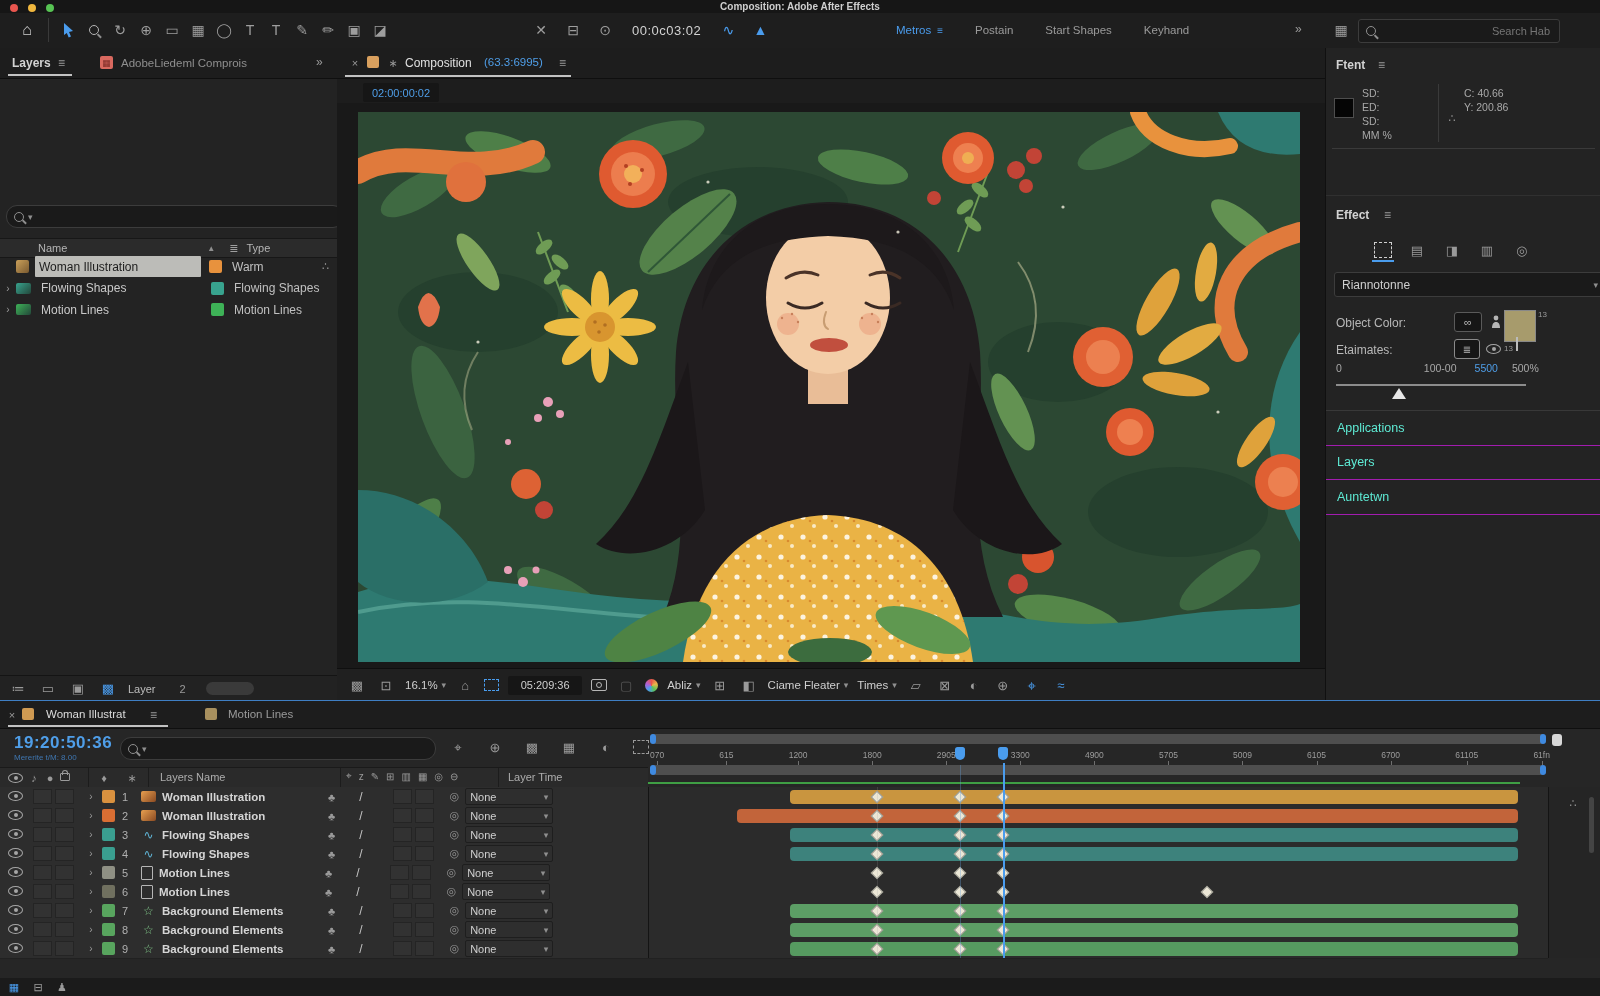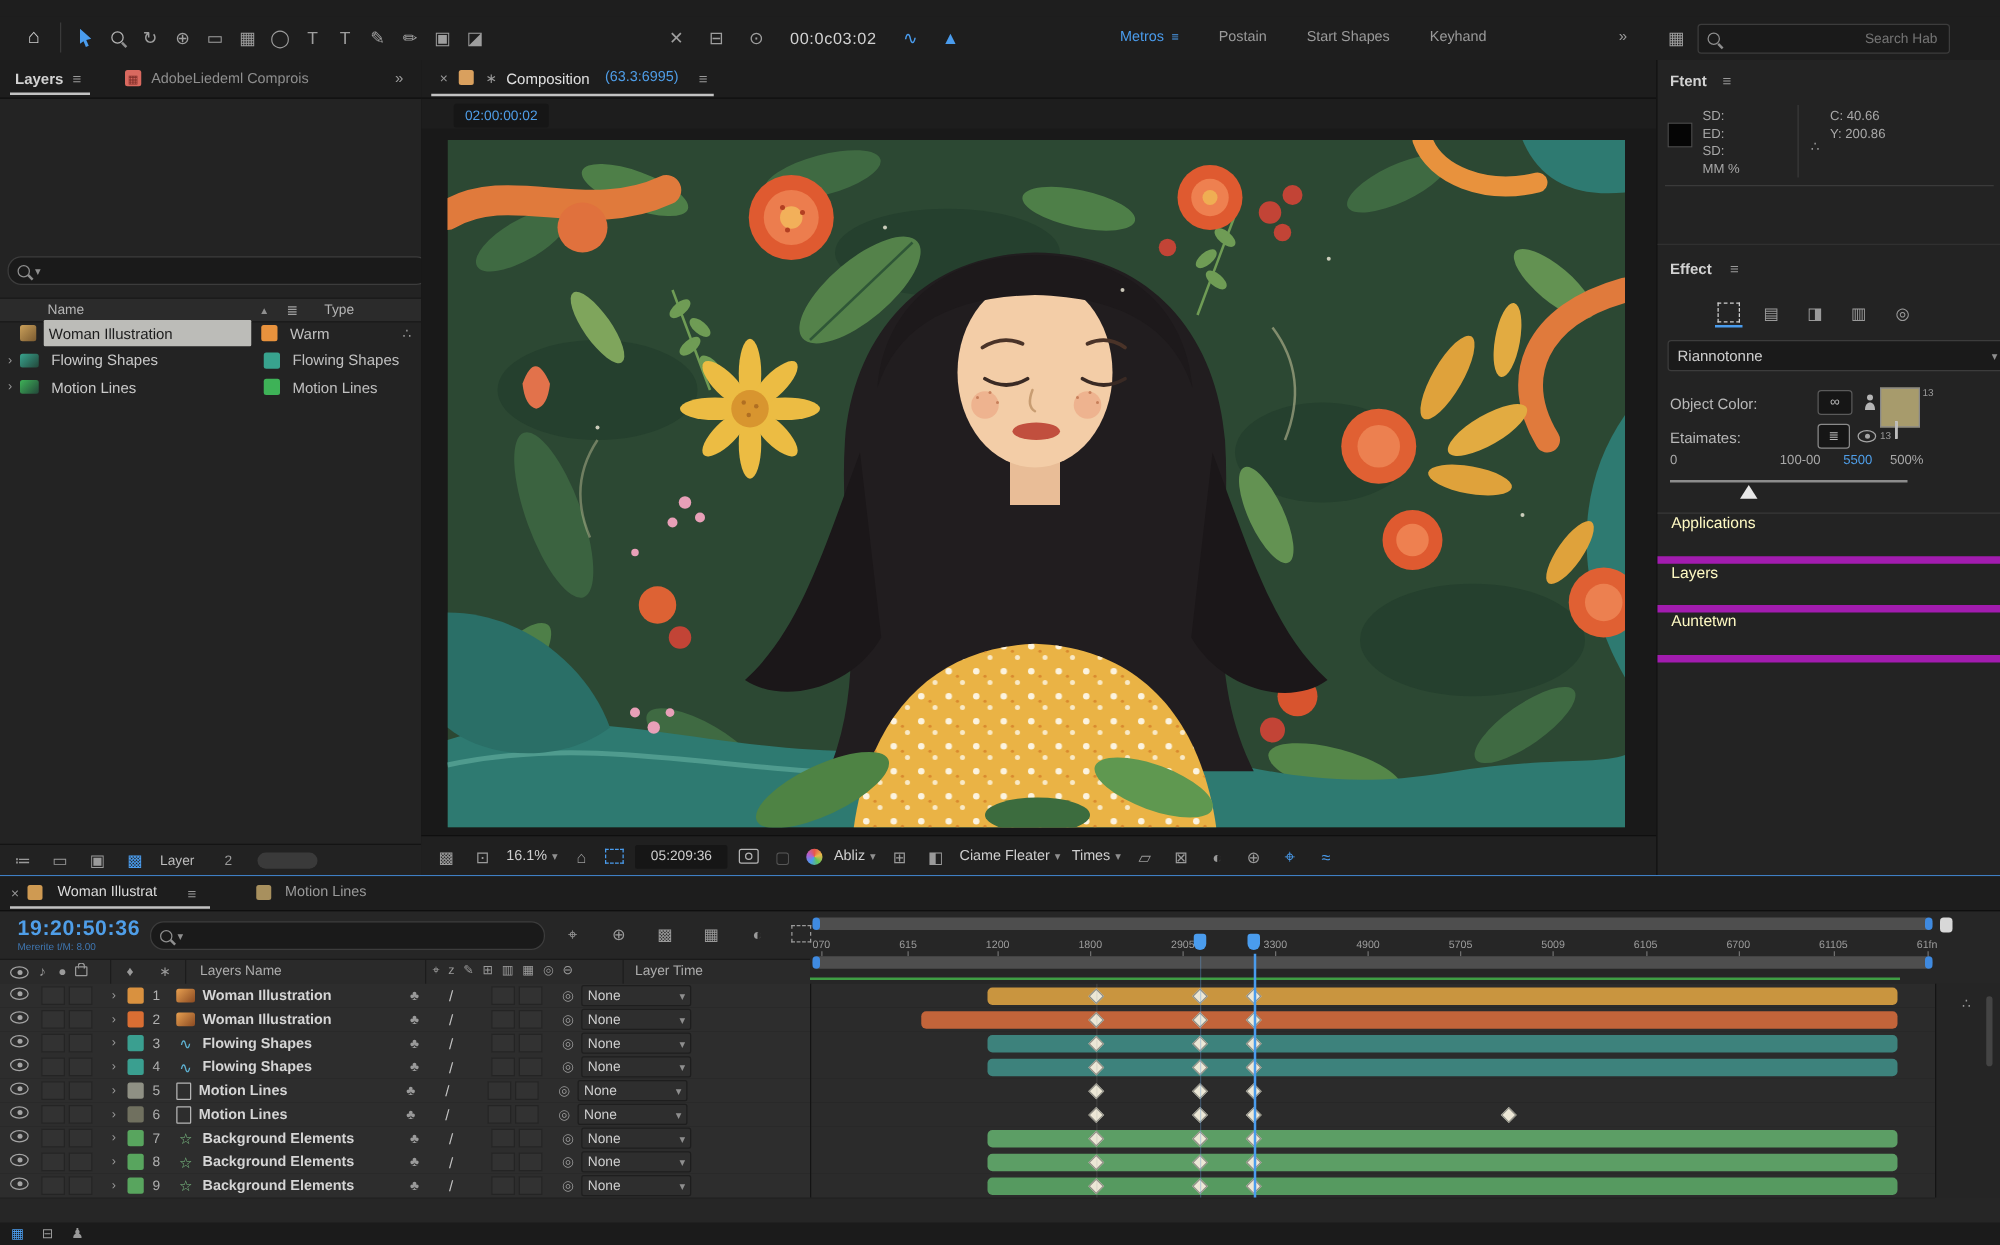--- a/index.html
+++ b/index.html
@@ -44,22 +44,22 @@
   #proj-header{background:#2b2b2b;border-top:1px solid #171717;border-bottom:1px solid #171717;
                color:#b5b5b5;font-size:11px;}
   .proj-row{position:absolute;left:0;width:337px;height:21px;display:flex;align-items:center;}
   .proj-row .name-cell{width:166px;display:flex;align-items:center;height:21px;}
   .sel-cell{background:#bcbcb8;color:#1c1c1c;border-radius:1px;}
   .swatch14{width:13px;height:13px;border-radius:2px;display:inline-block;flex:none;}
   .thumb{width:15px;height:11px;border-radius:2px;display:inline-block;flex:none;}
   
   .divider-h{background:#3a3a3a;height:1px;}
   .divider-v{background:#3a3a3a;width:1px;}
-  .fx-item{height:33.5px;display:flex;padding-left:11px;color:#fef9c3;
-           font-size:12.5px;border-bottom:6px solid #a21caf;}
+  .fx-item{height:33.5px;display:flex;align-items:center;padding-left:11px;color:#5eead4;
+           font-size:12.5px;border-bottom:1px solid #a21caf;}
   .btnbox{border:1px solid #5a5a5a;background:#161616;border-radius:3px;display:inline-flex;
           align-items:center;justify-content:center;color:#b8b8b8;}
   .eyeicon{width:13px;height:8px;border:1px solid #a5a5a5;border-radius:50%;position:relative;display:inline-block;}
   .eyeicon:after{content:'';position:absolute;left:50%;top:50%;transform:translate(-50%,-50%);
                  width:4px;height:4px;background:#a5a5a5;border-radius:50%;}
   .none-swatch{background:#f2f2f2;position:relative;overflow:hidden;border:1px solid #bbb;}
   .none-swatch:after{content:'';position:absolute;left:-20%;top:45%;width:140%;height:3px;
                      background:#d02020;transform:rotate(-38deg);}
   
   #timeline{left:0;top:700px;width:1600px;height:296px;background:#262626;
@@ -102,20 +102,28 @@
   .vsel{display:inline-flex;align-items:center;color:#cfcfcf;font-size:11.5px;}
   .tri-up{width:0;height:0;border-left:7px solid transparent;border-right:7px solid transparent;
           border-bottom:11px solid #e8e8e8;}
   .mtn{display:inline-flex;align-items:flex-end;}
 </style>
 </head>
 <body>
 
 <div id="app">
 
+  <div id="titlebar" class="abs">
+    <span class="abs" style="left:10px;top:2px;">
+      <span class="tl-dot" style="background:#e9564f;"></span>
+      <span class="tl-dot" style="background:#f0b73e;"></span>
+      <span class="tl-dot" style="background:#57c353;"></span>
+    </span>
+    <div id="win-title">Composition: Adobe After Effects</div>
+  </div>
 
   <div id="toolbar" class="abs">
     <div class="abs row" style="left:14px;top:5px;" id="tools">
         <span class="tool" style="font-size: 16px; color: rgb(207, 207, 207); border-right: 1px solid rgb(58, 58, 58); border-radius: 0px; padding-right: 8px; margin-right: 6px;">⌂</span>
         <span class="tool active">
           <svg width="13" height="15" viewBox="0 0 13 15">
             <path d="M2 0 L11 8 L7 9 L9 13.5 L6.7 14.5 L4.8 10 L2 12 Z" fill="#4a9ced"></path>
           </svg>
         </span>
         <span class="tool">
@@ -175,21 +183,21 @@
       <span class="abs" style="left:316px;top:7px;color:#9a9a9a;font-size:12px;">»</span>
     </div>
     <div class="searchbox abs" style="left:6px;top:157px;width:322px;height:21px;border-radius:11px;gap:7px;">
       <span class="magicon"></span>
       <span class="caret" style="margin-left:-3px;">▾</span>
     </div>
     <div id="proj-header" class="abs row" style="left:0;top:190px;width:337px;height:18px;">
       <span style="margin-left:38px;">Name</span>
       <span style="margin-left:140px;color:#8f8f8f;font-size:8px;">▲</span>
       <span style="margin-left:14px;color:#9f9f9f;">≣</span>
-      <span style="margin-left:21px;">Type</span>
+      <span style="margin-left:8px;">Type</span>
     </div>
     <div id="proj-rows" class="abs" style="left:0;top:208px;width:337px;height:66px;">
         <div class="proj-row" style="top: 0px;">
           <span style="width: 16px; text-align: center; color: rgb(154, 154, 154); font-size: 10px;"></span>
           <span class="swatch14" style="background: linear-gradient(135deg, rgb(202, 160, 90), rgb(122, 90, 48)); margin-right: 6px;"></span>
           <span class="name-cell sel-cell">
             <span style="padding-left: 4px; font-size: 12px;">Woman Illustration</span>
           </span>
           <span class="swatch14" style="background: rgb(232, 146, 61); margin: 0px 10px 0px 8px;"></span>
           <span style="font-size: 12px; color: rgb(192, 192, 192);">Warm</span>

